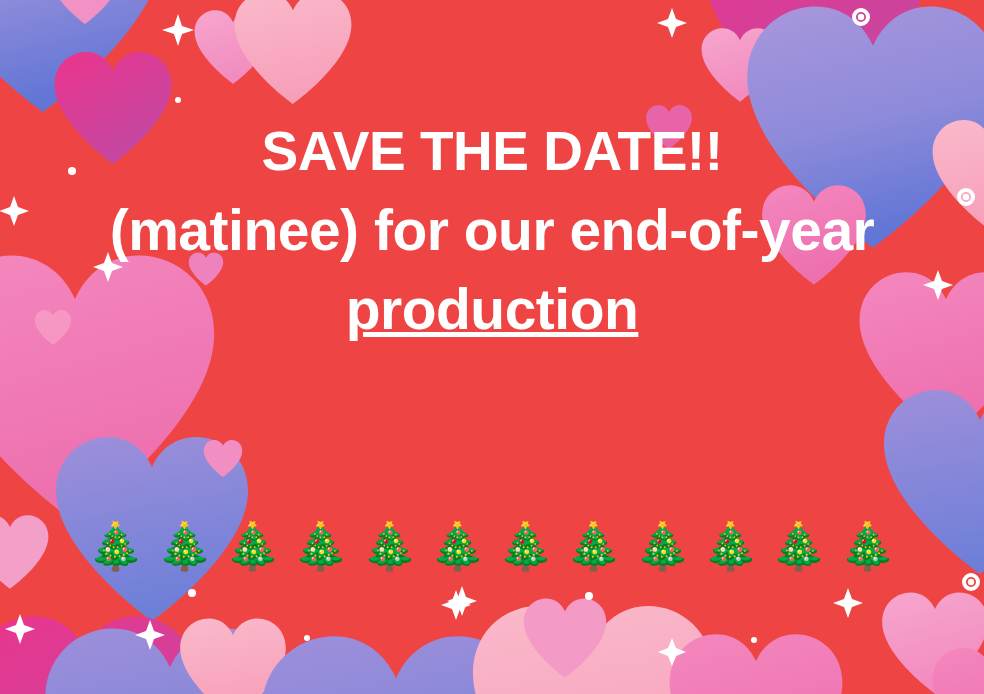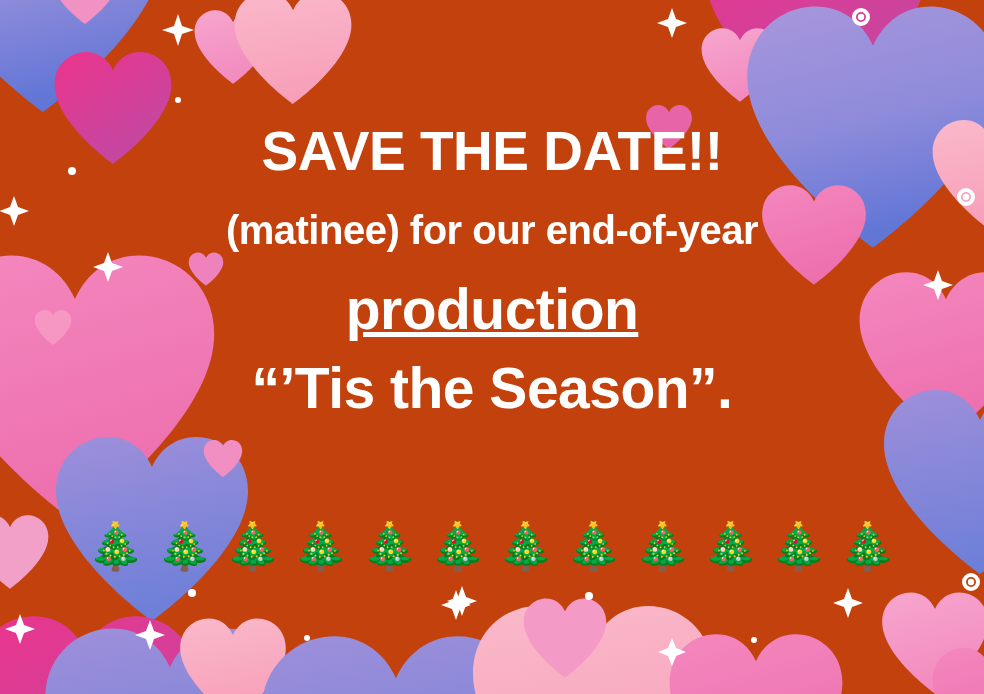--- a/index.html
+++ b/index.html
@@ -7,21 +7,21 @@
     margin: 0;
     padding: 0;
     background: #222;
   }
   #poster {
     position: relative;
     width: 984px;
     height: 694px;
     overflow: hidden;
     font-family: "Liberation Sans", sans-serif;
-    background: #c2410c;
+    background: #ef4444;
   }
   
   #decor {
     position: absolute;
     inset: 0;
     width: 100%;
     height: 100%;
     pointer-events: none;
   }
   
@@ -39,21 +39,21 @@
     color: #FFFFFF;
     font-weight: bold;
     font-size: 57px;
     line-height: 79px;
     letter-spacing: -0.5px;
     margin: 0;
     white-space: nowrap;
   }
   .headline.l1 { font-size: 55px; }
   .headline.l2 { font-size: 57px; }
-  .headline.l3 { font-size: 40px; }
+  .headline.l3 { font-size: 57px; }
   .headline.l4 { font-size: 57px; text-decoration: underline; }
   .headline.l5 { font-size: 57px; }
 
   #tree-row {
     position: absolute;
     left: 0;
     right: 0;
     top: 516px;
     z-index: 5;
     text-align: center;
@@ -228,18 +228,17 @@
       <circle cx="966" cy="197" r="3.2"></circle>
       <circle cx="971" cy="582" r="3.2"></circle>
       <circle cx="861" cy="17" r="3.2"></circle>
     </g>
   </svg>
 
   <div id="text-block">
     <p class="headline l1">SAVE THE DATE!!</p>
     <p class="headline l3">(matinee) for our end-of-year</p>
     <p class="headline l4">production</p>
-    <p class="headline l5">“’Tis the Season”.</p>
   </div>
 
   <div id="tree-row"><span class="tree">🎄</span><span class="tree">🎄</span><span class="tree">🎄</span><span class="tree">🎄</span><span class="tree">🎄</span><span class="tree">🎄</span><span class="tree">🎄</span><span class="tree">🎄</span><span class="tree">🎄</span><span class="tree">🎄</span><span class="tree">🎄</span><span class="tree">🎄</span></div>
 
 </div>
 
 </body></html>

